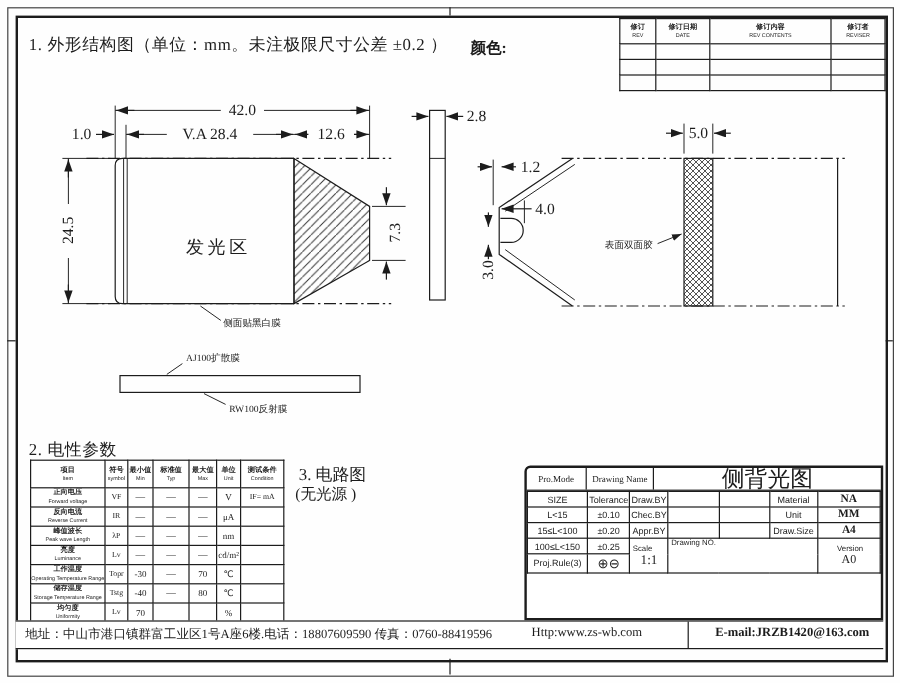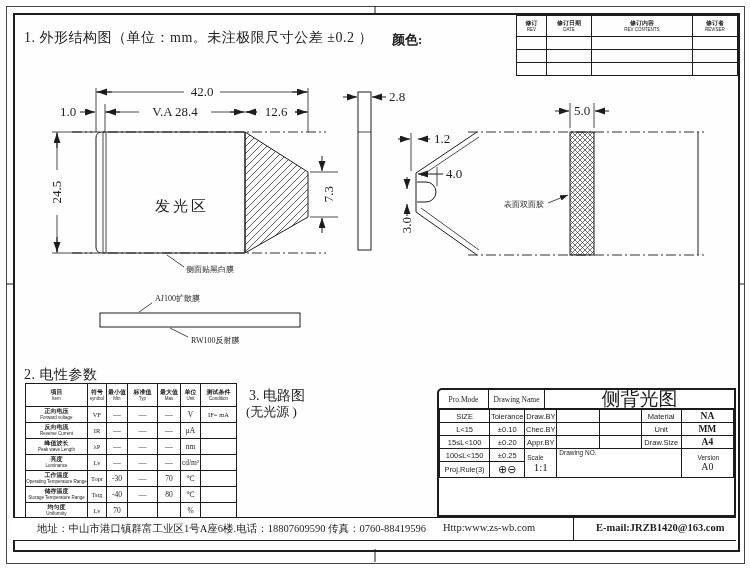--- a/index.html
+++ b/index.html
@@ -414,18 +414,18 @@
       </tr>
       <tr>
         <td style="height:15px;">Proj.Rule(3)</td>
         <td style="font-size:11px;">⊕⊖</td>
       </tr>
     </tbody>
       </table>
   </div>
 
   <div class="abs footer">
-    <span style="left:24px;">地址：中山市港口镇群富工业区1号A座6楼.电话：18807609590  传真：0760-88419596</span>
+    <span style="left:8px;">地址：中山市港口镇群富工业区1号A座6楼.电话：18807609590  传真：0760-88419596</span>
     <span style="left:430px;text-align:center;">Http:www.zs-wb.com</span>
     <span style="left:583px;font-weight:bold;">E-mail:JRZB1420@163.com</span>
     <div class="vdiv" style="left:560px;"></div>
   </div>
 </div>
 
 </body></html>

